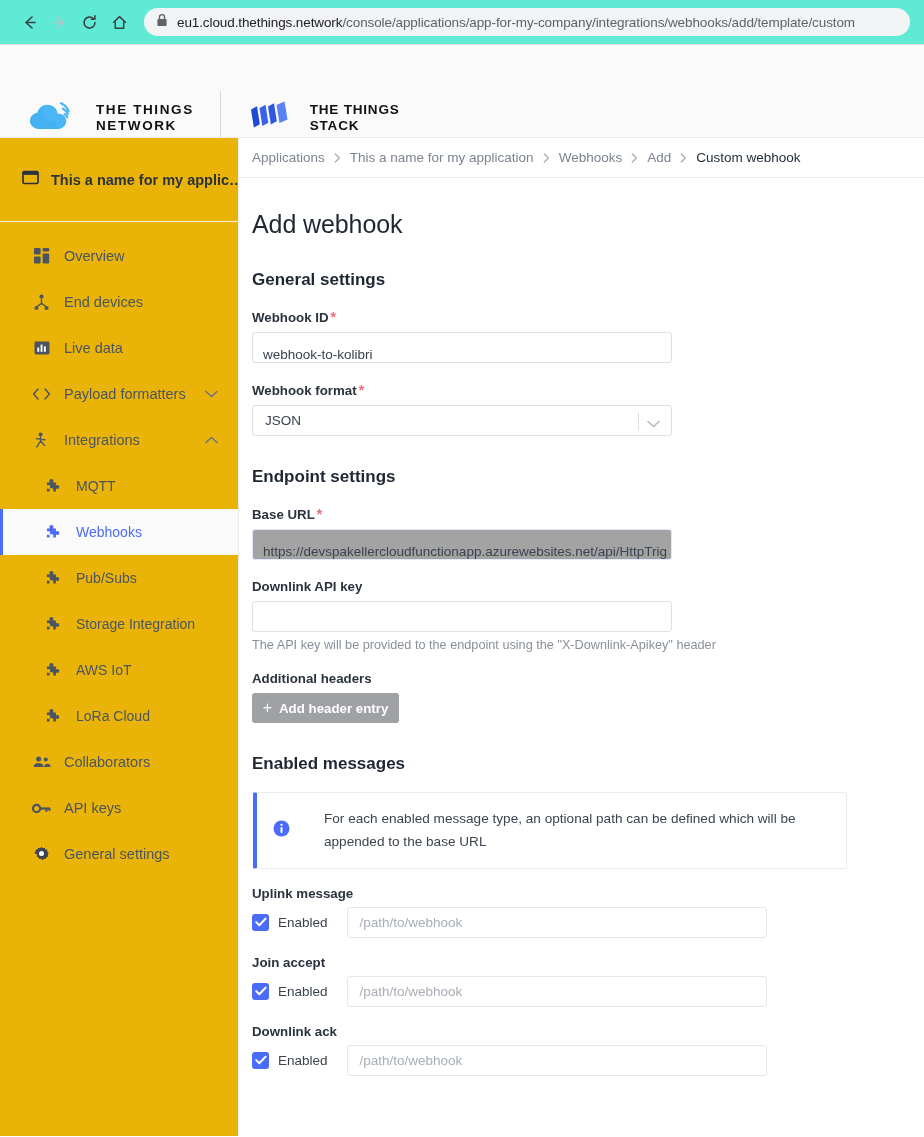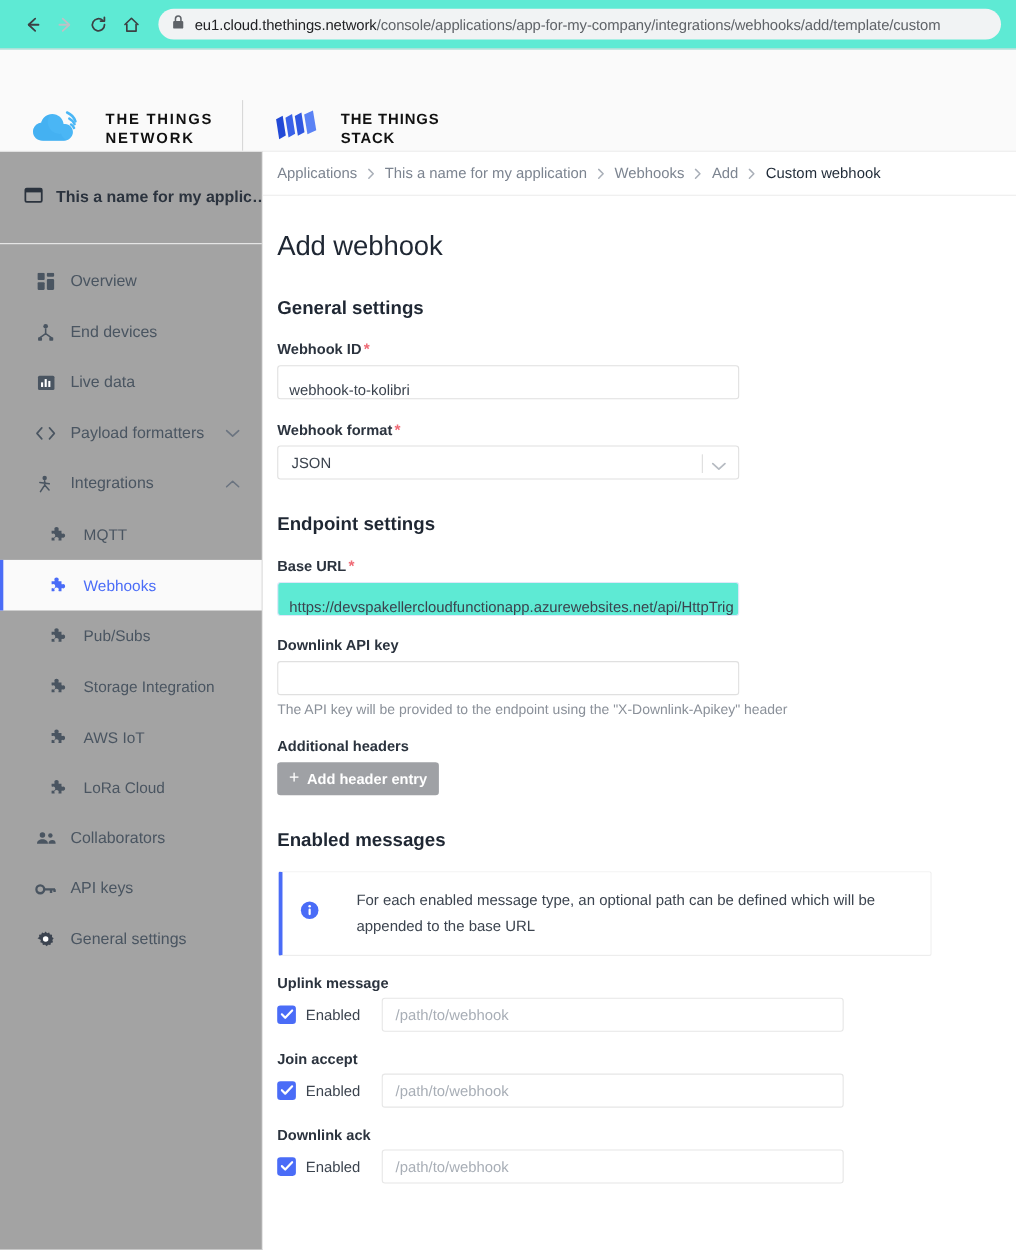--- a/index.html
+++ b/index.html
@@ -71,21 +71,21 @@
     margin: 0 26px;
   }
 
   
   #page-body { display: flex; height: calc(1137px - 45px - 94px); }
 
   
   #sidebar {
     width: 239px; flex: 0 0 239px;
     border-right: 1px solid #ededed;
-    background: #a3a3a3;
+    background: #eab308;
     padding-top: 0;
   }
   #app-title-row {
     display: flex; align-items: center;
     height: 84px;
     padding-left: 22px;
     border-bottom: 1px solid #ededed;
   }
   #app-title-row .nav-icon { margin-right: 12px; }
   #app-title-label {
@@ -155,21 +155,21 @@
   .text-input {
     width: 420px; height: 31px;
     border: 1px solid #e0e0e0;
     border-radius: 3px;
     background: #ffffff;
     display: flex; align-items: flex-end;
     padding: 0 10px;
     font-size: 13.5px; color: #3b434e;
     overflow: hidden; white-space: nowrap;
   }
-  .text-input.selected { background: #5eead4; border-color: #dfe7f9; }
+  .text-input.selected { background: #a3a3a3; border-color: #dfe7f9; }
   .select-input {
     width: 420px; height: 31px;
     border: 1px solid #e0e0e0; border-radius: 3px;
     display: flex; align-items: center;
     padding-left: 12px;
     font-size: 13.5px; color: #3b434e;
     position: relative;
   }
   .select-sep {
     position: absolute; right: 32px; top: 7px;

